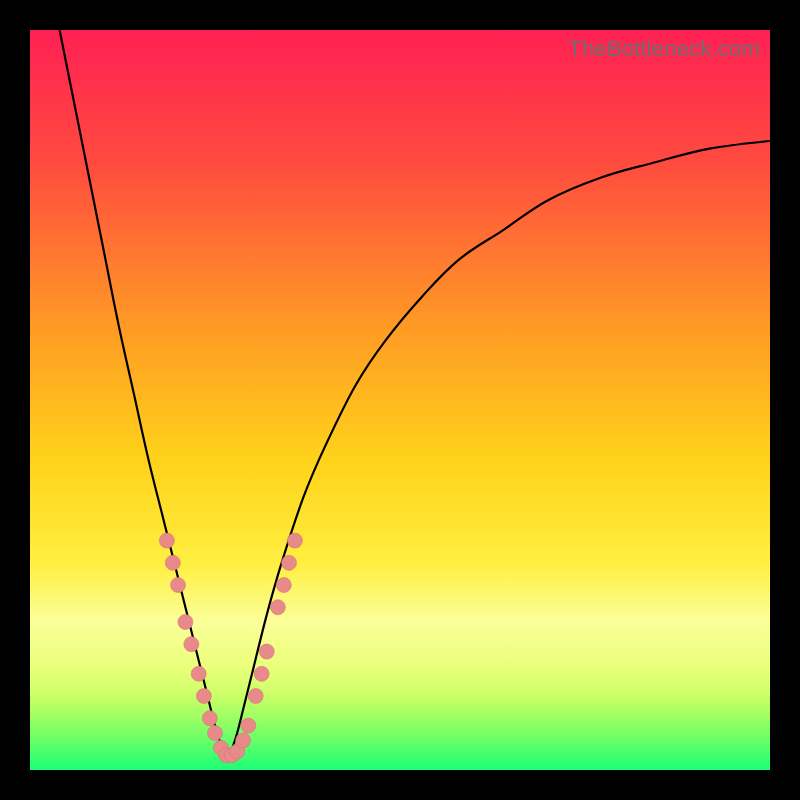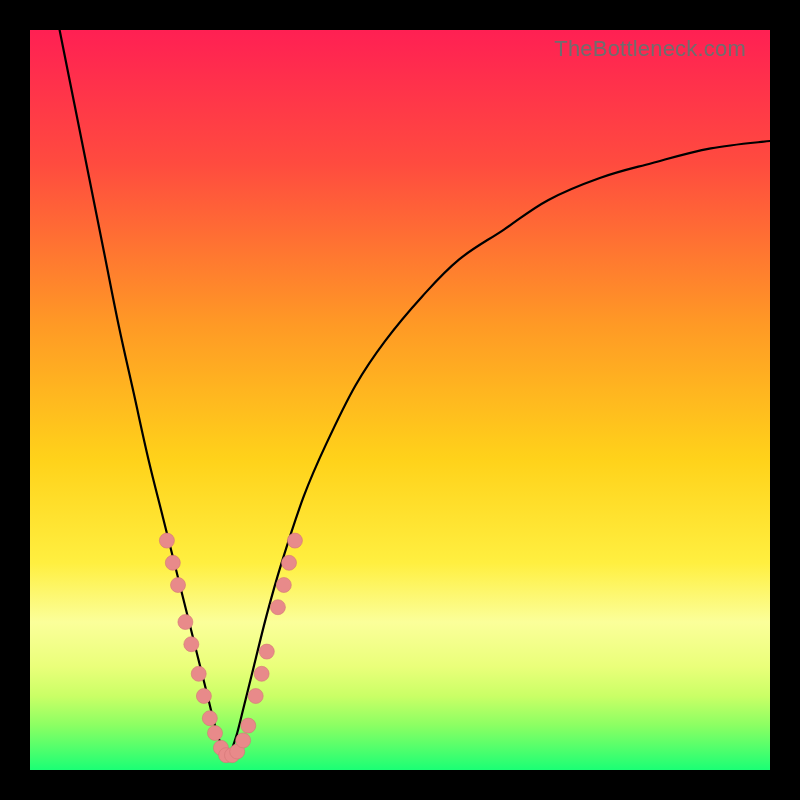--- a/index.html
+++ b/index.html
@@ -24,21 +24,21 @@
     height: 740px;
     overflow: hidden;
   }
   .gradient {
     position: absolute;
     inset: 0;
   }
   .watermark {
     position: absolute;
     top: 6px;
-    right: 24px;
+    right: 10px;
     color: #6e6e6e;
     font-size: 22px;
     font-weight: 500;
     letter-spacing: 0.2px;
     user-select: none;
   }
   svg.curves {
     position: absolute;
     inset: 0;
   }

